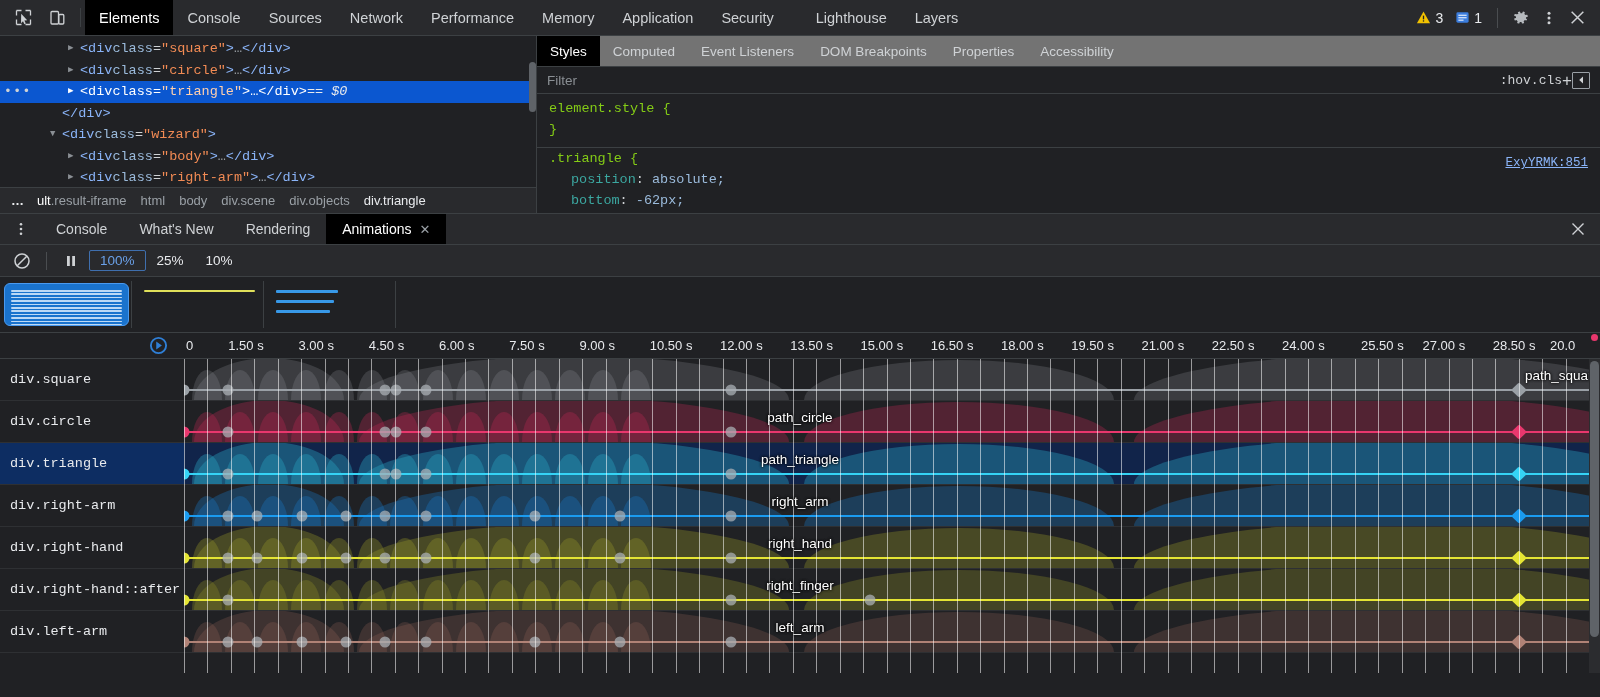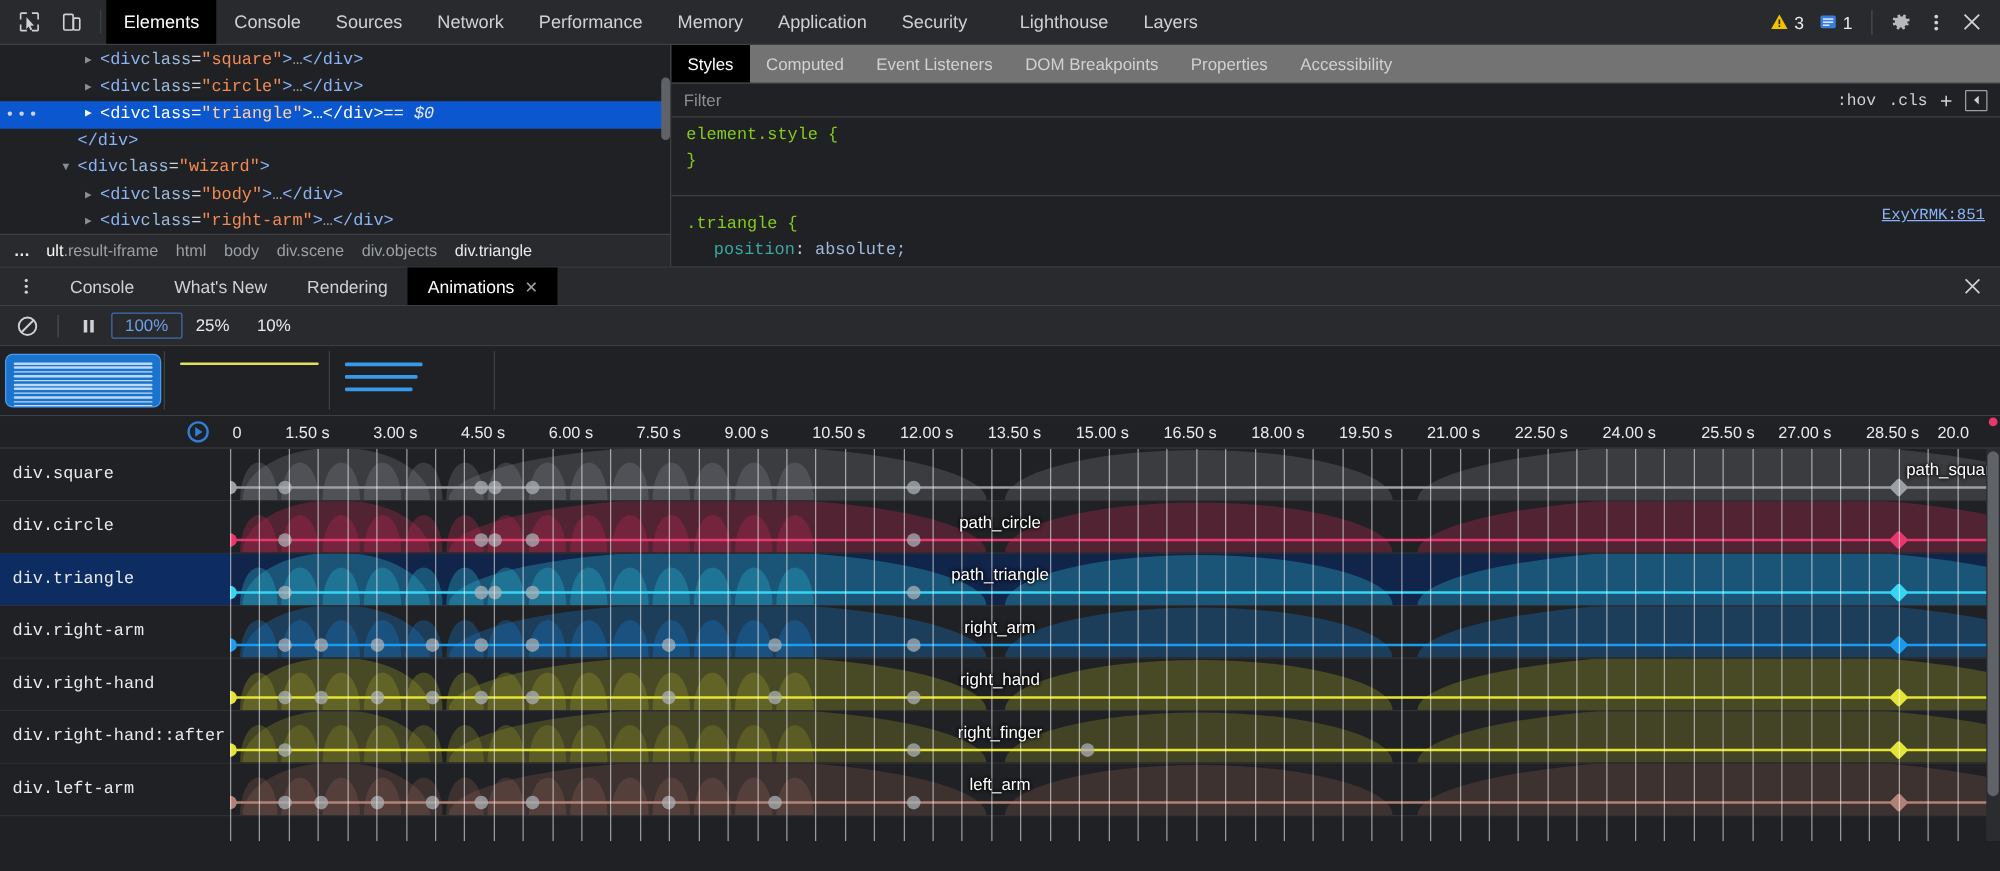--- a/index.html
+++ b/index.html
@@ -104,33 +104,33 @@
   .stab.active { background: #000000; color: #ffffff; }
   .filter-bar {
     height: 27px; display: flex; align-items: center;
     border-bottom: 1px solid #3c4043; background: #202124; padding-left: 10px;
   }
   .filter-input {
     flex: 1; background: transparent; border: none; outline: none;
     color: #cfd2d5; font-size: 13.5px; font-family: "Liberation Sans", sans-serif;
   }
   .filter-input::placeholder { color: #8a8f94; }
-  .filter-right { display: flex; align-items: center; gap: 10px; padding: 0 10px; }
+  .filter-right { display: flex; align-items: center; padding: 0 10px; }
   .pseudo-btn { font-family: "Liberation Mono", monospace; font-size: 13px; color: #cfd2d5; cursor: pointer; }
   .plus-btn { color: #cfd2d5; font-size: 17px; cursor: pointer; line-height: 1; }
   .dock-btn {
     width: 18px; height: 17px; border: 1px solid #9aa0a6; border-radius: 1px;
     display: flex; align-items: center; justify-content: center; cursor: pointer;
   }
   .css-body {
     flex: 1; font-family: "Liberation Mono", monospace; font-size: 13.5px;
     line-height: 21px; padding: 4px 0 0 0; overflow: hidden; position: relative;
   }
   .rule { padding: 0 12px; position: relative; }
-  .rule.bordered { border-top: 1px solid #3c4043; padding-top: 12px; margin-top: 16px; }
+  .rule.bordered { border-top: 1px solid #3c4043; padding-top: 0; margin-top: 7px; }
   .sel { color: #84cc16; }
   .prop { color: #3ba7a0; padding-left: 22px; }
   .val { color: #9bbbdc; }
   .origin {
     position: absolute; right: 12px; top: 5px; font-family: "Liberation Mono", monospace;
     font-size: 12.5px; color: #8ab4f8; text-decoration: underline; cursor: pointer;
   }
 
   
   .drawer-tabs {

